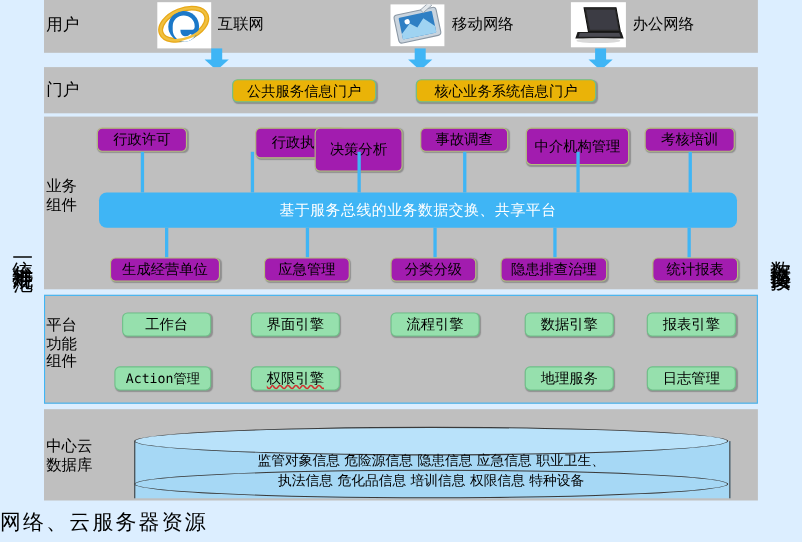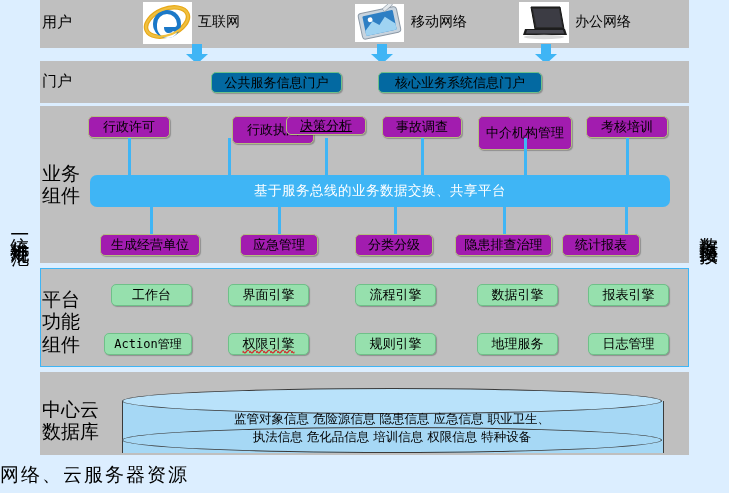--- a/index.html
+++ b/index.html
@@ -18,34 +18,34 @@
     font-size:19px;color:#000;line-height:1.12;
     writing-mode:vertical-rl;text-orientation:upright;
     letter-spacing:2px;background:#dceeff;
   }
   #side-left{left:0;}
   #side-right{right:0;}
 
   
   .band{position:absolute;background:#bfbfbf;}
   .row-label{
-    position:absolute;left:42px;font-size:19px;color:#000;
+    position:absolute;left:42px;font-size:14px;color:#000;
     line-height:1.18;text-align:left;width:52px;
   }
 
   
   .box{
     position:absolute;box-sizing:border-box;
     border-radius:5px;display:flex;align-items:center;justify-content:center;
     font-size:13px;color:#000;white-space:nowrap;
     border:1px solid #9aa06a;
     box-shadow:1px 1px 1px rgba(0,0,0,.25);
   }
   .box.biz{background:#a21caf;border-color:#b4bf7e;}
-  .box.portal{background:#0369a1;border-color:#6fc089;}
+  .box.portal{background:#eab308;border-color:#6fc089;}
   .box.plat{background:#96e0ad;border-color:#6fc089;}
 
   
   #esb{
     position:absolute;background:#3fb5f5;border-radius:7px;
     display:flex;align-items:center;justify-content:center;
     font-size:13.5px;color:#fff;letter-spacing:.5px;
   }
   
   .conn{position:absolute;width:3px;background:#3fb5f5;}
@@ -159,21 +159,21 @@
   <div class="box portal" style="left:378px;top:72px;width:164px;height:21px;">核心业务系统信息门户</div>
 
   <div class="band" style="left:40px;top:106px;width:649px;height:157px;"></div>
   <div class="row-label" style="top:162px;">
     <div>业务</div>
     <div>组件</div>
   </div>
 
   <div class="box biz" style="left:88px;top:116px;width:82px;height:22px;">行政许可</div>
   <div class="box biz" style="left:188px;top:116px;width:82px;height:28px;margin-left:44px;">行政执法</div>
-  <div class="box biz" style="left:286px;top:116px;width:80px;height:19px;text-decoration:underline;">决策分析</div>
+  <div class="box biz" style="left:286px;top:116px;width:80px;height:40px;">决策分析</div>
   <div class="box biz" style="left:382px;top:116px;width:80px;height:22px;">事故调查</div>
   <div class="box biz" style="left:478px;top:116px;width:94px;height:34px;">中介机构管理</div>
   <div class="box biz" style="left:586px;top:116px;width:82px;height:22px;">考核培训</div>
 
   <div class="conn" style="left:128px;top:138px;height:37px;"></div>
   <div class="conn" style="left:228px;top:138px;height:37px;"></div>
   <div class="conn" style="left:325px;top:138px;height:37px;"></div>
   <div class="conn" style="left:421px;top:138px;height:37px;"></div>
   <div class="conn" style="left:524px;top:138px;height:37px;"></div>
   <div class="conn" style="left:626px;top:138px;height:37px;"></div>
@@ -183,40 +183,39 @@
   <div class="conn" style="left:150px;top:207px;height:27px;"></div>
   <div class="conn" style="left:278px;top:207px;height:27px;"></div>
   <div class="conn" style="left:394px;top:207px;height:27px;"></div>
   <div class="conn" style="left:503px;top:207px;height:27px;"></div>
   <div class="conn" style="left:625px;top:207px;height:27px;"></div>
 
   <div class="box biz" style="left:100px;top:234px;width:100px;height:22px;">生成经营单位</div>
   <div class="box biz" style="left:240px;top:234px;width:78px;height:22px;">应急管理</div>
   <div class="box biz" style="left:355px;top:234px;width:78px;height:22px;">分类分级</div>
   <div class="box biz" style="left:455px;top:234px;width:97px;height:22px;">隐患排查治理</div>
-  <div class="box biz" style="left:562px;top:234px;width:78px;height:22px;">统计报表</div>
+  <div class="box biz" style="left:593px;top:234px;width:78px;height:22px;">统计报表</div>
 
   <div id="plat-section" style="left:40px;top:268px;width:649px;height:99px;"></div>
   <div class="row-label" style="top:288px;">
     <div>平台</div>
     <div>功能</div>
     <div>组件</div>
   </div>
 
   <div class="box plat" style="left:111px;top:284px;width:81px;height:22px;">工作台</div>
   <div class="box plat" style="left:228px;top:284px;width:81px;height:22px;">界面引擎</div>
   <div class="box plat" style="left:355px;top:284px;width:81px;height:22px;">流程引擎</div>
   <div class="box plat" style="left:477px;top:284px;width:81px;height:22px;">数据引擎</div>
   <div class="box plat" style="left:588px;top:284px;width:81px;height:22px;">报表引擎</div>
 
   <div class="box plat" style="left:104px;top:333px;width:88px;height:22px;font-family:'DejaVu Sans Mono',monospace;font-size:12px;">Action管理</div>
   <div class="box plat" style="left:228px;top:333px;width:81px;height:22px;">
     <span class="sq">权限引擎</span>
   </div>
-  <div class="box plat" style="left:355px;top:333px;width:81px;height:22px;">规则引擎</div>
   <div class="box plat" style="left:477px;top:333px;width:81px;height:22px;">地理服务</div>
   <div class="box plat" style="left:588px;top:333px;width:81px;height:22px;">日志管理</div>
 
   <div class="band" style="left:40px;top:372px;width:649px;height:83px;"></div>
   <div class="row-label" style="top:398px;width:60px;">
     <div>中心云</div>
     <div>数据库</div>
   </div>
 
   <div id="db-wrap" style="left:122px;top:388px;width:540px;height:52px;">

